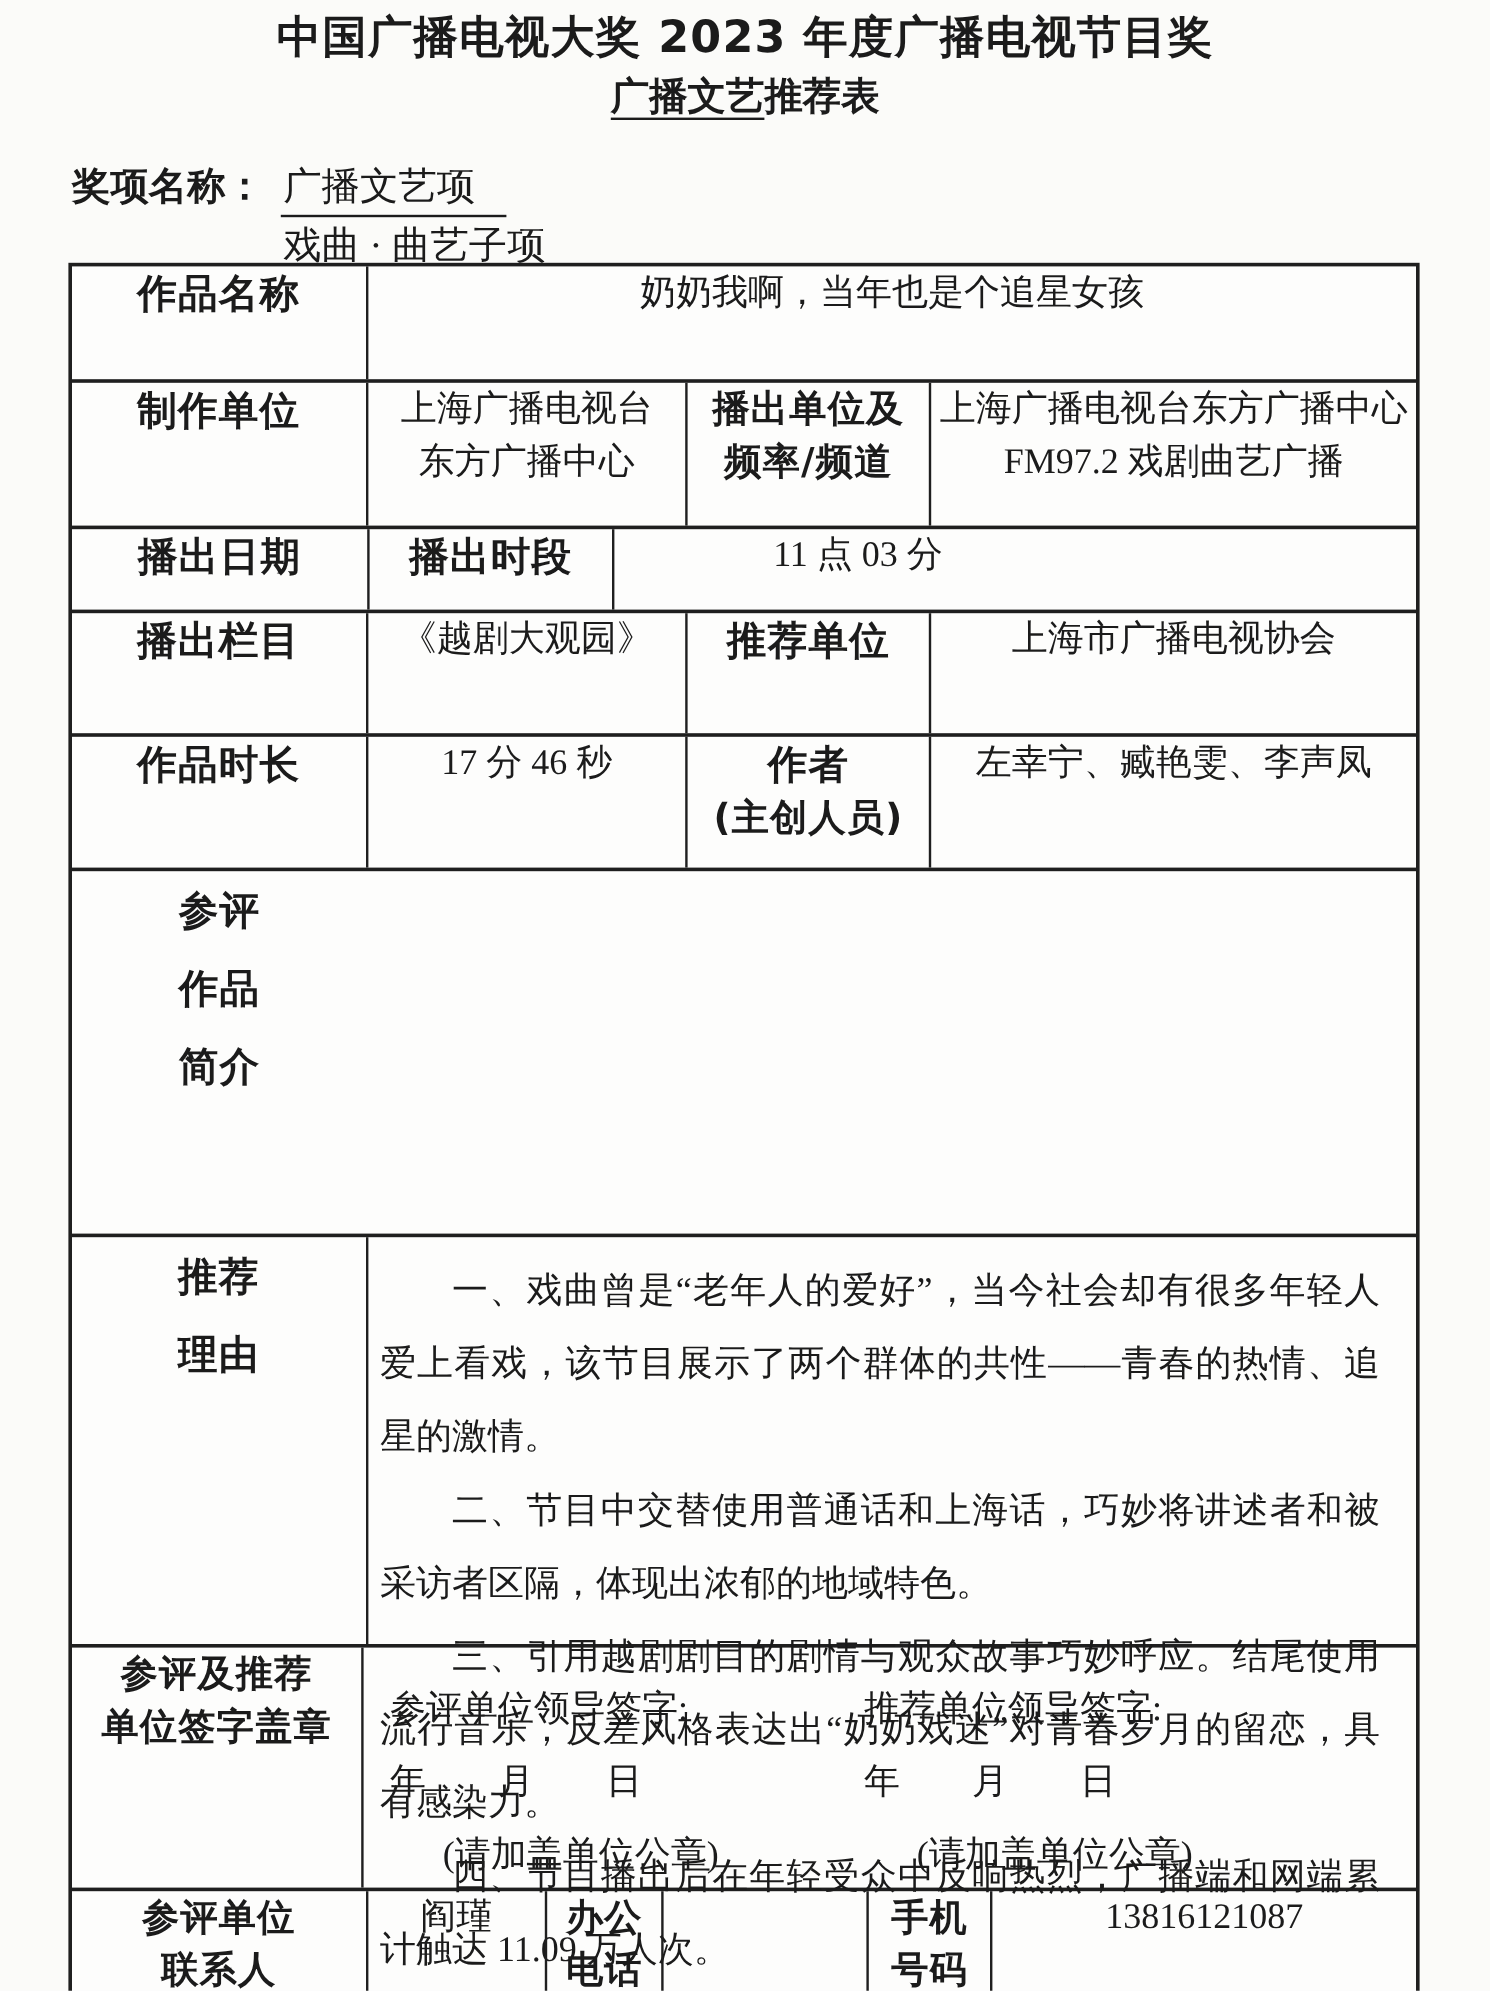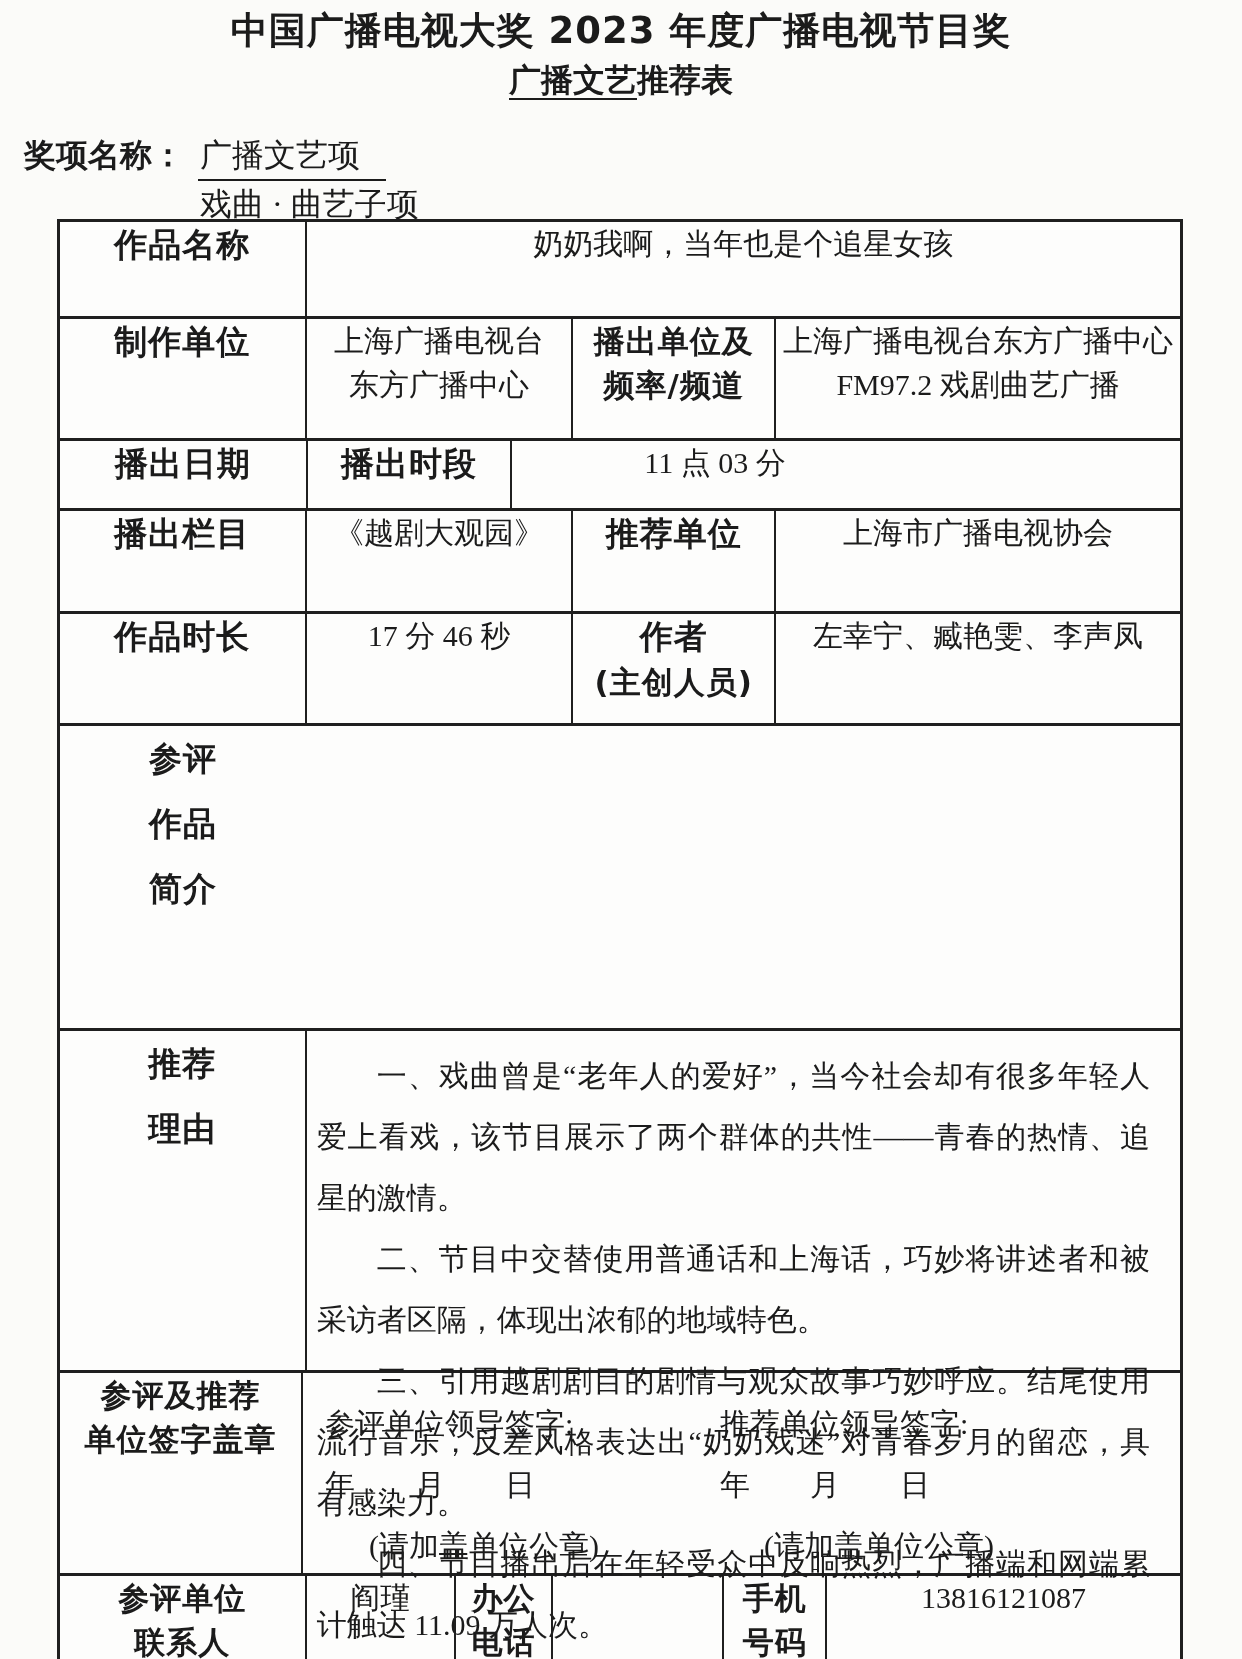--- a/index.html
+++ b/index.html
@@ -26,21 +26,21 @@
     margin:2px 0 0 0;
     text-align:center;
     font-family:"DejaVu Sans","Liberation Sans",sans-serif;
     font-weight:700;
     font-size:32px;
     line-height:44px;
   }
   .u-part{text-decoration:underline;text-underline-offset:7px;text-decoration-thickness:2px;}
 
   .award{
-    margin:30px 0 0 24px;
+    margin:30px 0 0 60px;
     font-size:32px;
     line-height:46px;
     display:flex;
     align-items:flex-start;
   }
   .award-label{
     font-family:"DejaVu Sans","Liberation Sans",sans-serif;
     font-weight:700;
     white-space:nowrap;
   }

